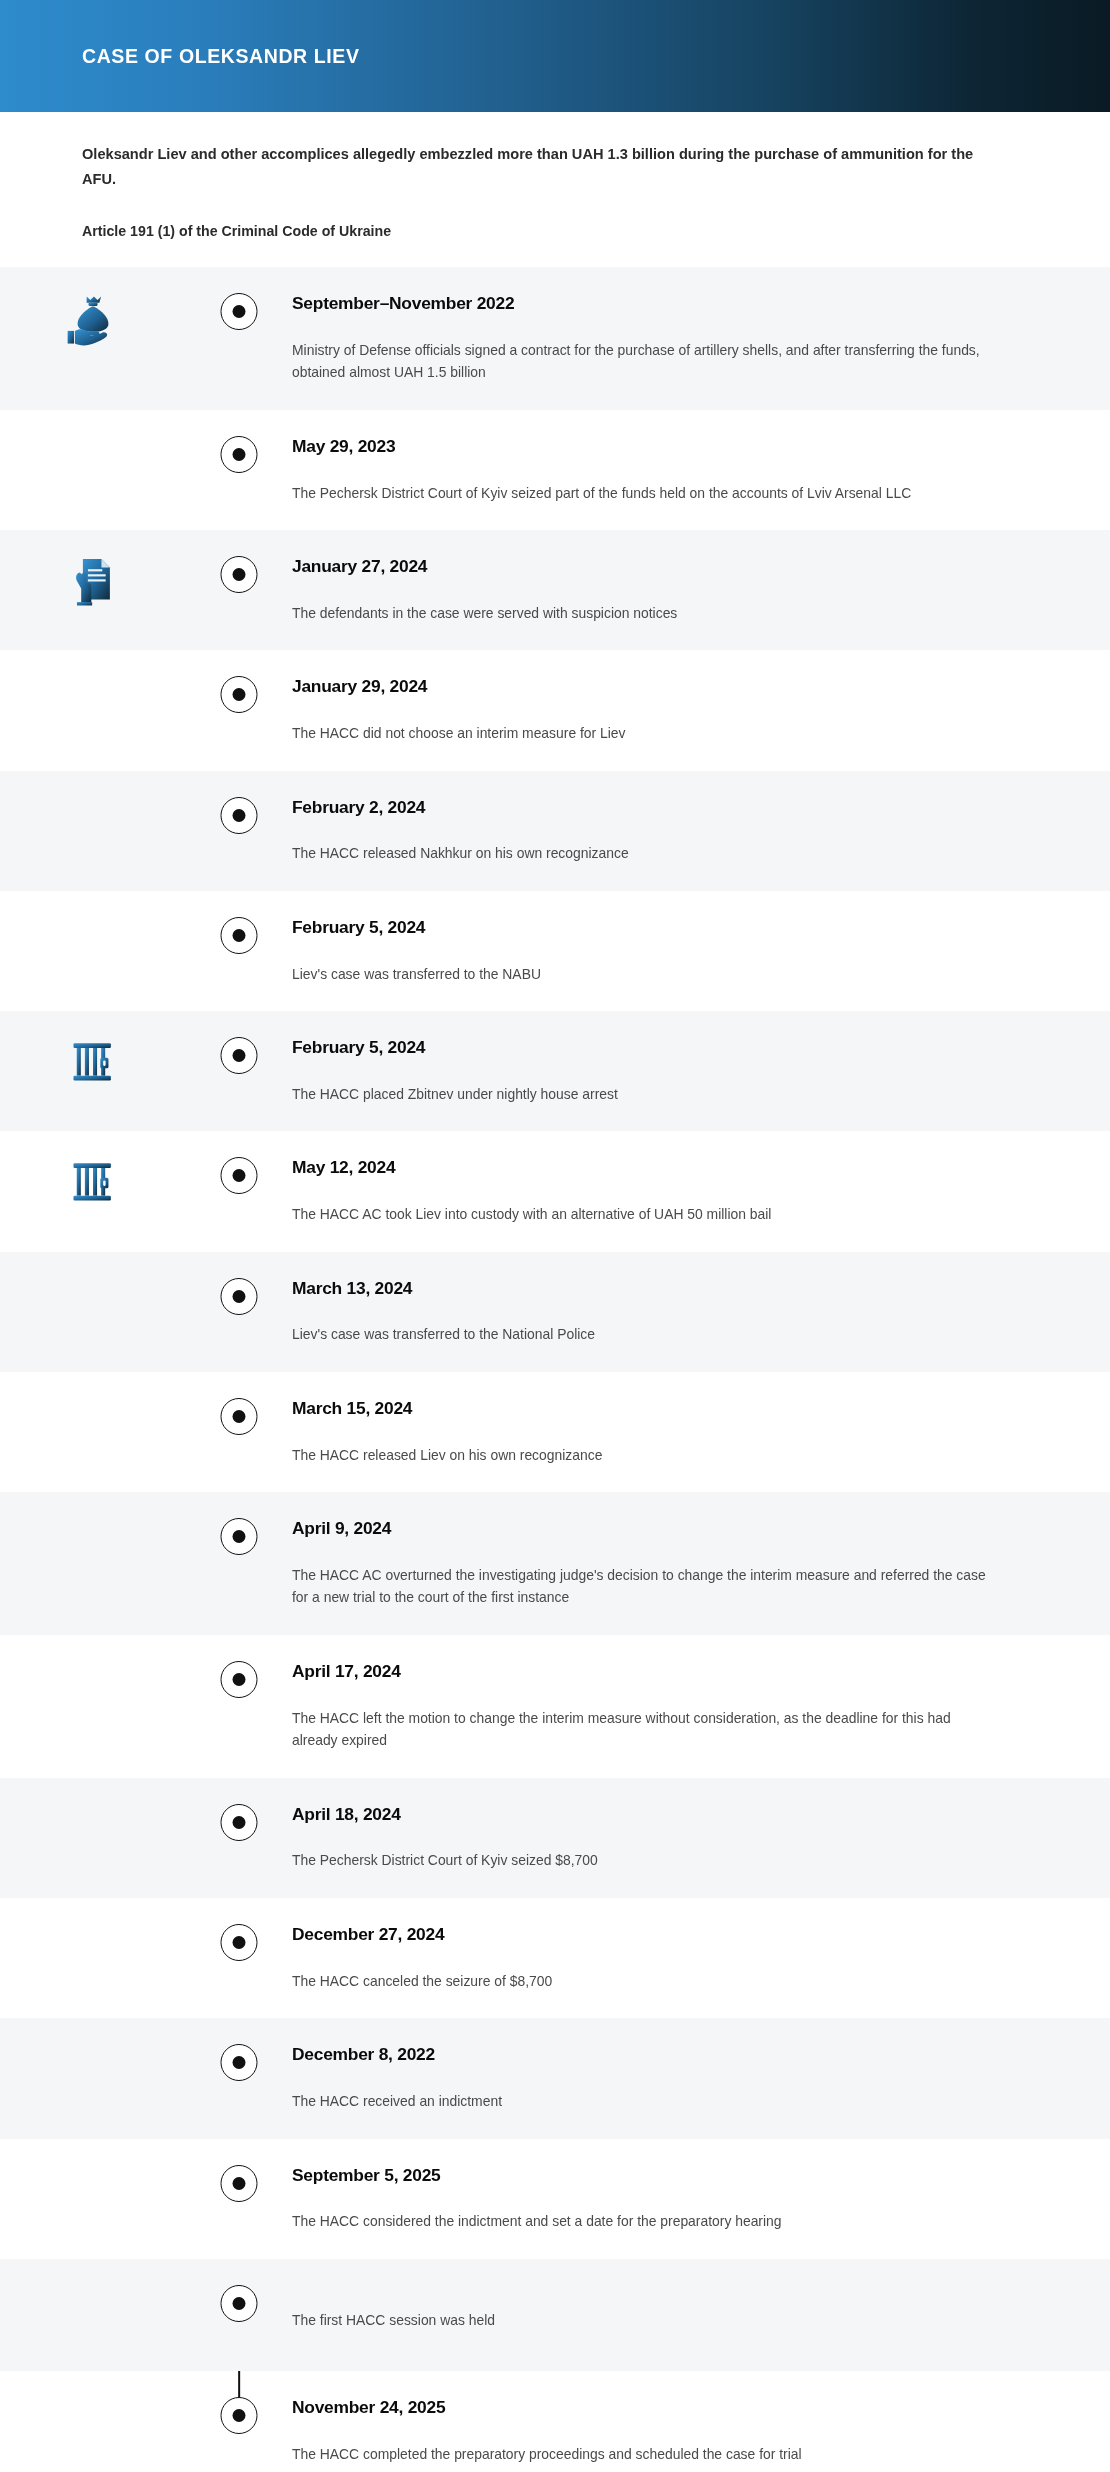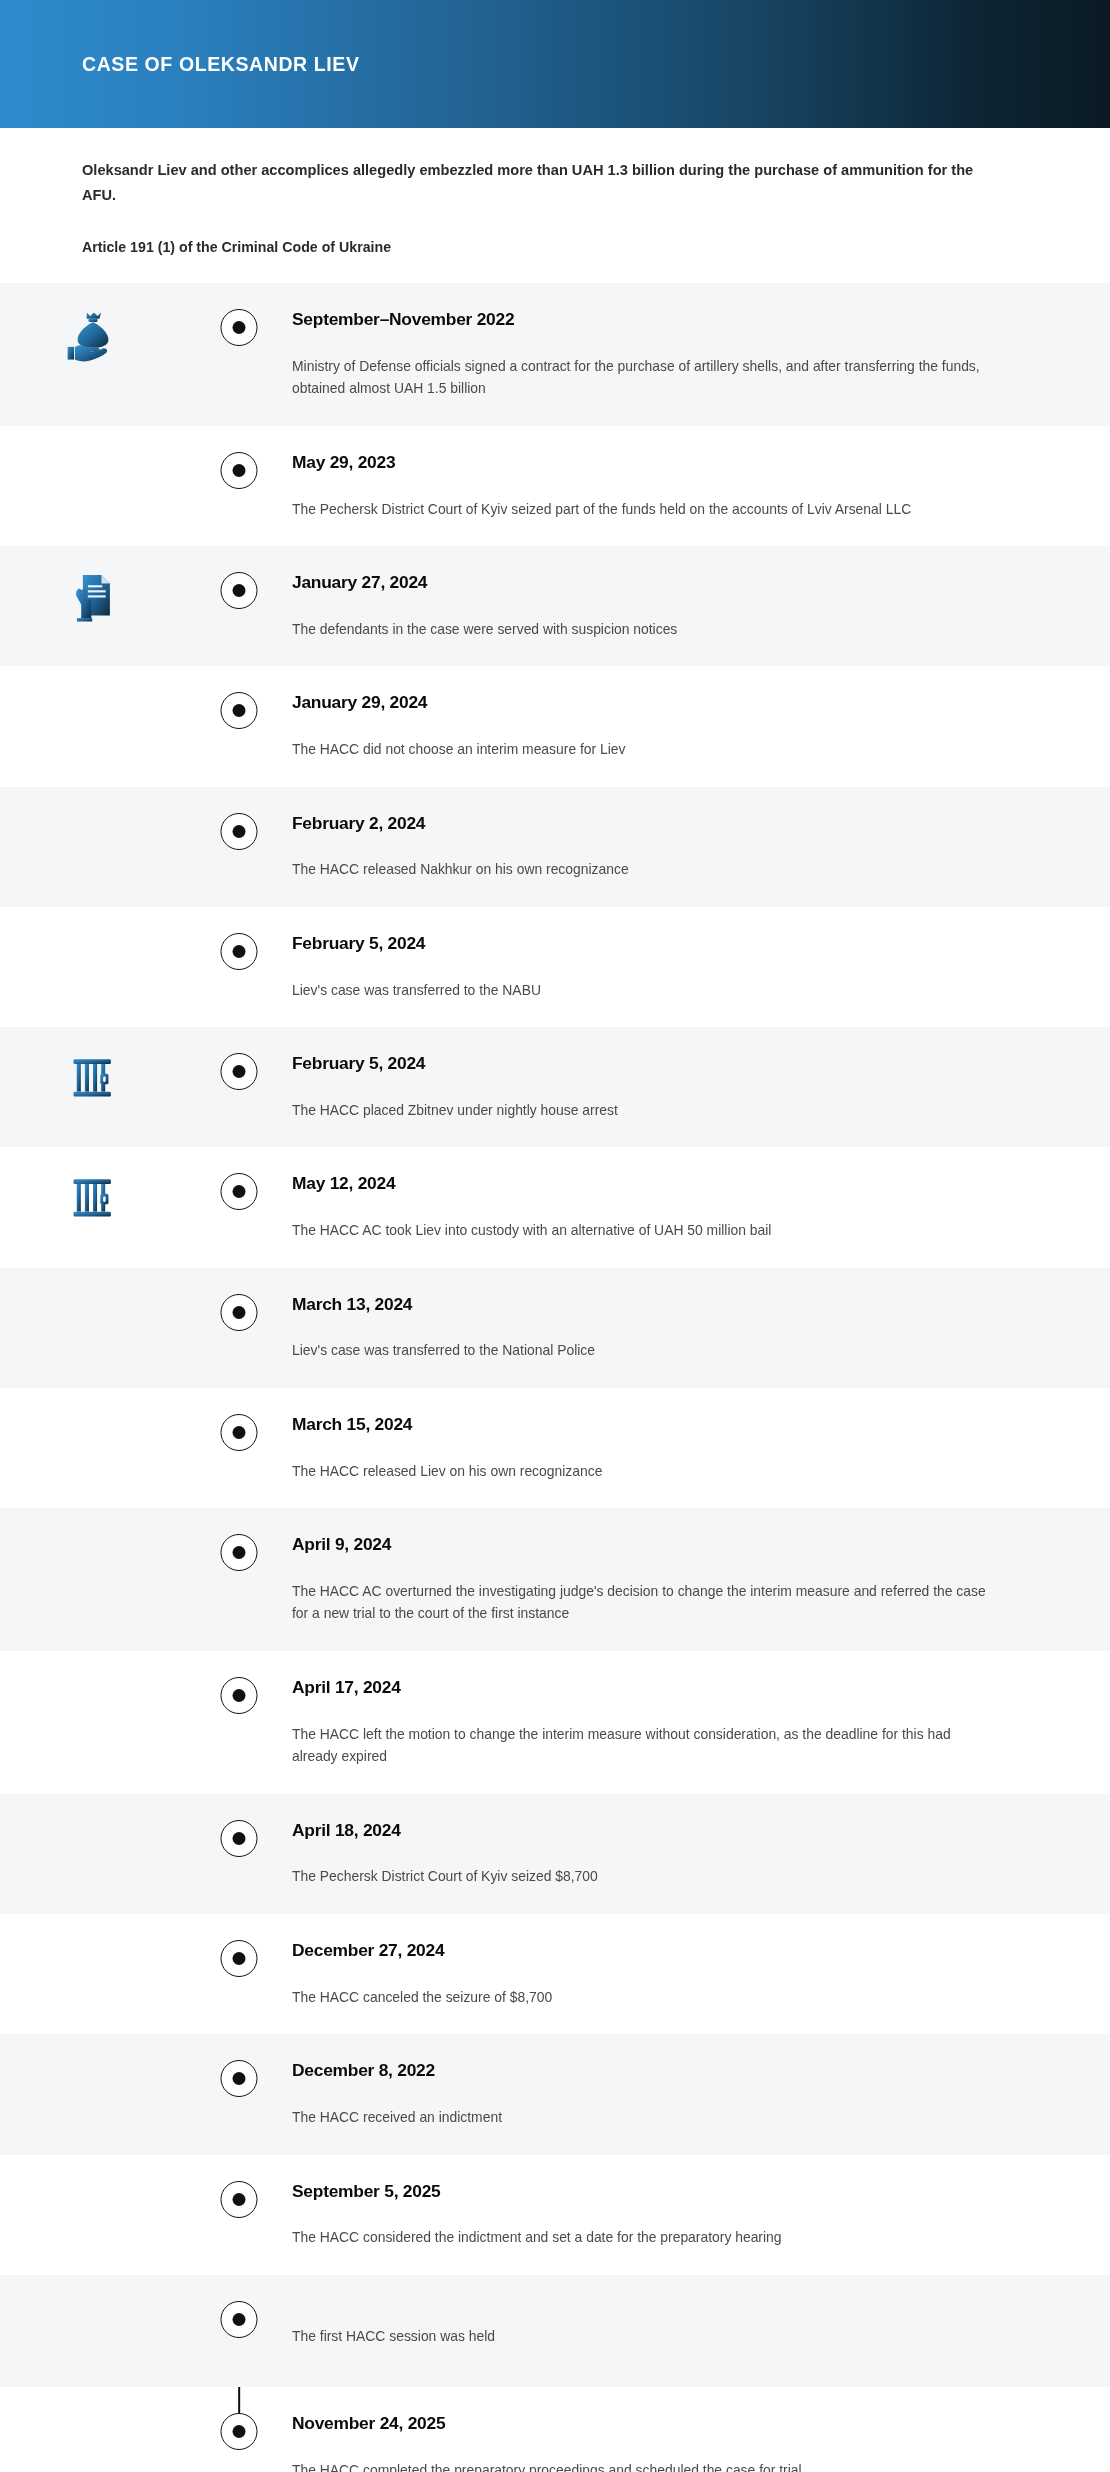--- a/index.html
+++ b/index.html
@@ -14,21 +14,21 @@
     width: 1110px;
     min-height: 2472px;
     position: relative;
     background: #ffffff;
     display: flex;
     flex-direction: column;
   }
 
   
   .header {
-    height: 128px;
+    height: 112px;
     width: 100%;
     background: linear-gradient(90deg, #2e8bcc 0%, #2a7ebc 18%, #21608f 45%, #16425f 70%, #0d2534 88%, #0a1a24 100%);
     display: flex;
     align-items: center;
     padding-left: 82px;
     flex: 0 0 auto;
   }
 
   .header-title {
     color: #ffffff;

